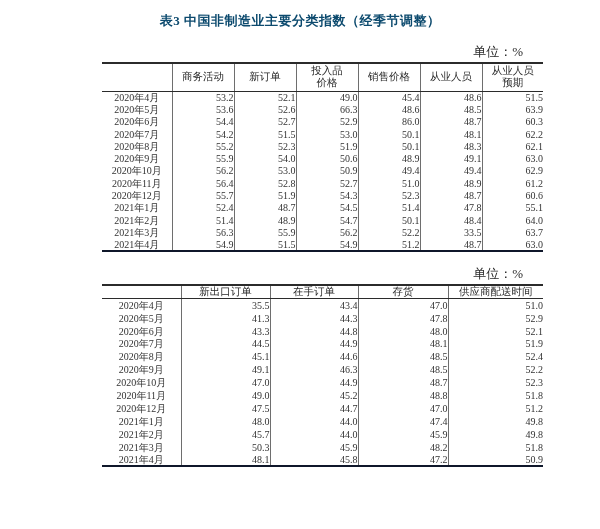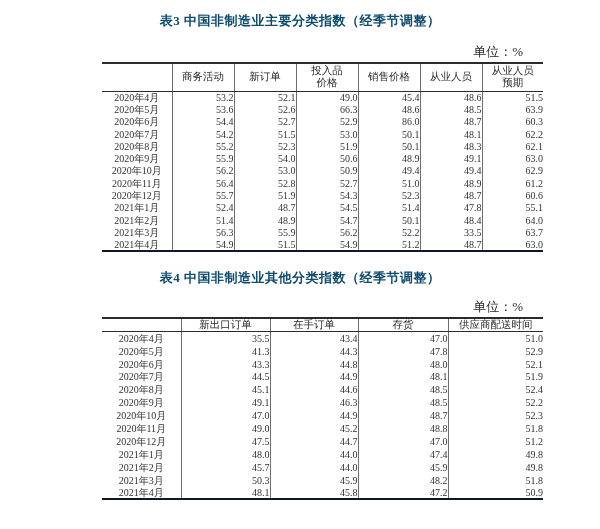--- a/index.html
+++ b/index.html
@@ -199,21 +199,20 @@
           <td class="val">54.9</td>
           <td class="val">51.5</td>
           <td class="val">54.9</td>
           <td class="val">51.2</td>
           <td class="val">48.7</td>
           <td class="val">63.0</td>
         </tr>
       </tbody>
   </table>
 
-  <h2 class="tbl-title second">表4 中国非制造业其他分类指数（经季节调整）</h2>
 
   <div class="unit second">单位：%</div>
 
   <table class="stat-table t4">
     <colgroup>
       <col class="w79">
         <col class="w89">
         <col class="w88">
         <col class="w90">
         <col class="w95">

